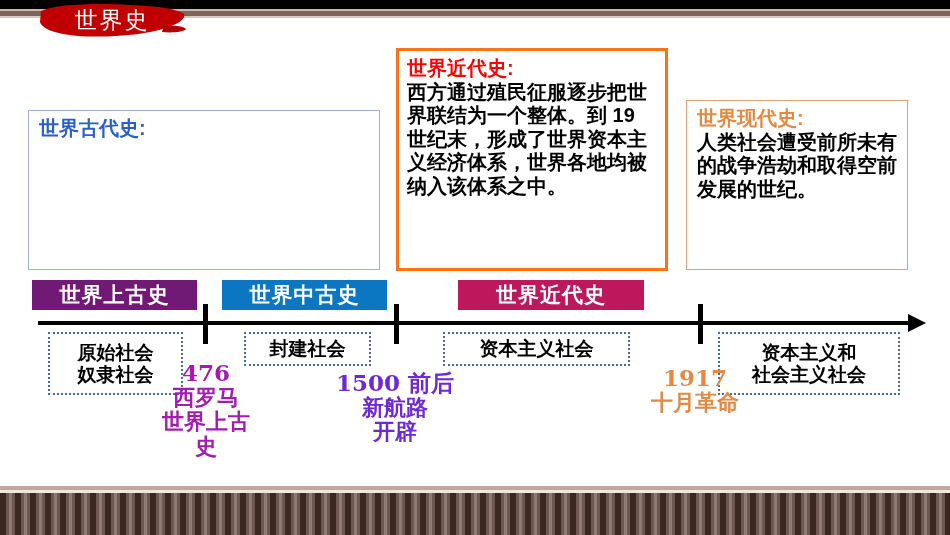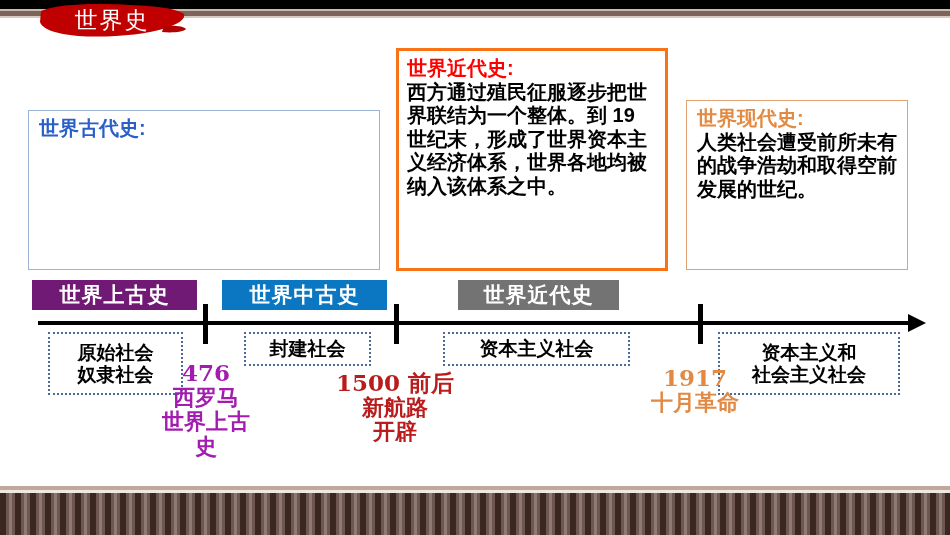--- a/index.html
+++ b/index.html
@@ -47,21 +47,21 @@
   #box-contemporary .head{color:#e38a42;font-size:20px;}
   #box-contemporary .body{font-size:20px;}
 
   
   .erabar{position:absolute;box-sizing:border-box;
       display:flex;align-items:center;justify-content:center;
       color:#ffffff;font-weight:bold;font-size:21px;letter-spacing:1px;
       font-family:"DejaVu Sans","Liberation Sans",sans-serif;}
   #bar-shanggu{left:32px;top:280px;width:165px;height:30px;background:#701a75;}
   #bar-zhonggu{left:222px;top:280px;width:165px;height:30px;background:#0b77c2;}
-  #bar-jindai{left:458px;top:280px;width:161px;height:30px;background:#737373;}
+  #bar-jindai{left:458px;top:280px;width:186px;height:30px;background:#be185d;}
   #bar-xiandai{left:735px;top:280px;width:165px;height:30px;background:#e78b44;}
 
   
   .axis{position:absolute;left:38px;top:321px;width:878px;height:4px;background:#000000;}
   .arrowhead{position:absolute;left:908px;top:314px;width:0;height:0;
       border-top:9px solid transparent;border-bottom:9px solid transparent;
       border-left:18px solid #000000;}
   .tick{position:absolute;width:5px;background:#000000;}
   #tick-476{left:203px;top:304px;height:40px;}
   #tick-1500{left:394px;top:304px;height:40px;}
@@ -77,21 +77,21 @@
   #soc-feudal{left:244px;top:332px;width:127px;height:34px;}
   #soc-capitalist{left:443px;top:332px;width:187px;height:34px;}
   #soc-capsoc{left:718px;top:332px;width:182px;height:63px;}
 
   
   .annot{position:absolute;text-align:center;line-height:1.1;
       font-family:"DejaVu Serif","Liberation Serif",serif;font-weight:bold;}
   .annot .yr{font-size:23px;display:block;}
   .annot .ev{font-size:22px;display:block;}
   #an-476{left:160px;top:360px;width:92px;color:#a21caf;}
-  #an-1500{left:320px;top:370px;width:150px;color:#b91c1c;}
+  #an-1500{left:320px;top:370px;width:150px;color:#6d28d9;}
   #an-1917{left:630px;top:365px;width:130px;color:#e08a46;}
 
   
   .bot-tan1{position:absolute;left:0;top:486px;width:950px;height:4px;background:#bfa99d;}
   .bot-white{position:absolute;left:0;top:490px;width:950px;height:3px;background:#efe7e2;}
   .bot-stripes{position:absolute;left:0;top:493px;width:950px;height:42px;
       background:repeating-linear-gradient(90deg,
         #3a2720 0px,#3a2720 6px,#6e5750 6px,#6e5750 9px,
         #8e7a72 9px,#8e7a72 12px,#6e5750 12px,#6e5750 15px);}
 </style>

